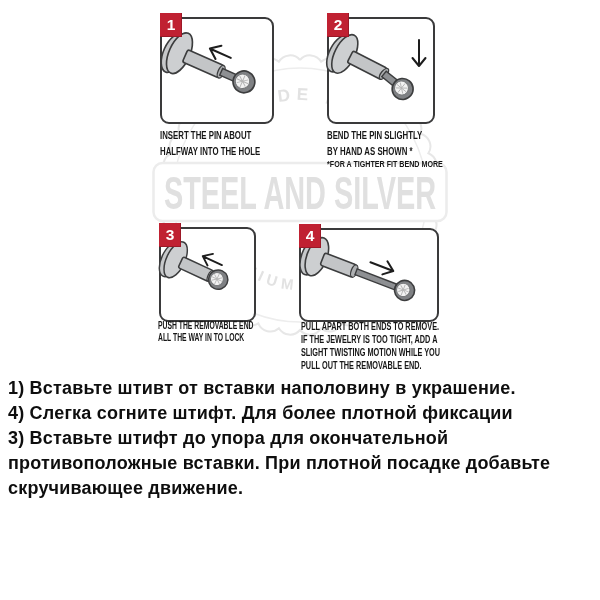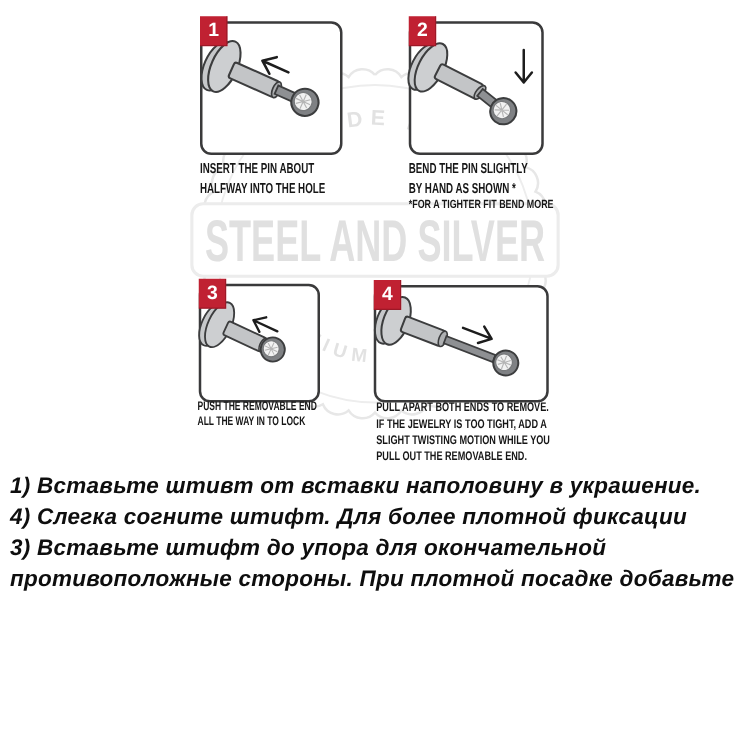--- a/index.html
+++ b/index.html
@@ -26,21 +26,21 @@
   .cap{position:absolute;z-index:2;color:#161616;font-weight:700;
        transform-origin:0 0;white-space:nowrap;}
   .cap-a{font-size:11.5px;line-height:15.5px;transform:scaleX(.68);}
   .cap-b{font-size:10px;line-height:11.5px;transform:scaleX(.68);}
   .cap-c{font-size:10px;line-height:13px;transform:scaleX(.73);}
   .footnote{position:absolute;z-index:2;color:#161616;font-weight:700;font-size:9.5px;
             transform:scaleX(.75);transform-origin:0 0;white-space:nowrap;}
 
   
   .ru{position:absolute;left:8px;top:376px;z-index:2;color:#0e0e0e;
-      font-size:18px;line-height:25px;font-weight:700;font-style:italic;
+      font-size:18px;line-height:25px;font-weight:700;
       letter-spacing:.2px;white-space:nowrap;}
 
   
   .metal{fill:#c6c8ca;stroke:#3c3d3e;stroke-width:1.6;}
   .metal2{fill:#cdcfd1;stroke:#3c3d3e;stroke-width:1.6;}
   .shaft{fill:#c3c5c7;stroke:#3c3d3e;stroke-width:1.6;}
   .collar{fill:#aeb0b2;stroke:#3c3d3e;stroke-width:1.3;}
   .pin{fill:#8e9093;stroke:#3c3d3e;stroke-width:1.4;}
   .ball{fill:#7f8184;stroke:#3c3d3e;stroke-width:1.6;}
   .gem{fill:#f2f2f2;stroke:#77797b;stroke-width:1;}
@@ -156,16 +156,17 @@
     <div>PULL APART BOTH ENDS TO REMOVE.</div>
     <div>IF THE JEWELRY IS TOO TIGHT,  ADD A</div>
     <div>SLIGHT TWISTING MOTION WHILE YOU</div>
     <div>PULL OUT THE REMOVABLE END.</div>
   </div>
 
   <div class="ru">
     <div>1) Вставьте штивт от вставки наполовину в украшение.</div>
     <div>4) Слегка согните штифт. Для более плотной фиксации</div>
     <div>3) Вставьте штифт до упора для окончательной</div>
-    <div>противоположные стороны. При плотной посадке добавьте</div>
+    <div>противоположные вставки. При плотной посадке добавьте</div>
+    <div>скручивающее движение.</div>
   </div>
 
 </div>
 
 </body></html>

